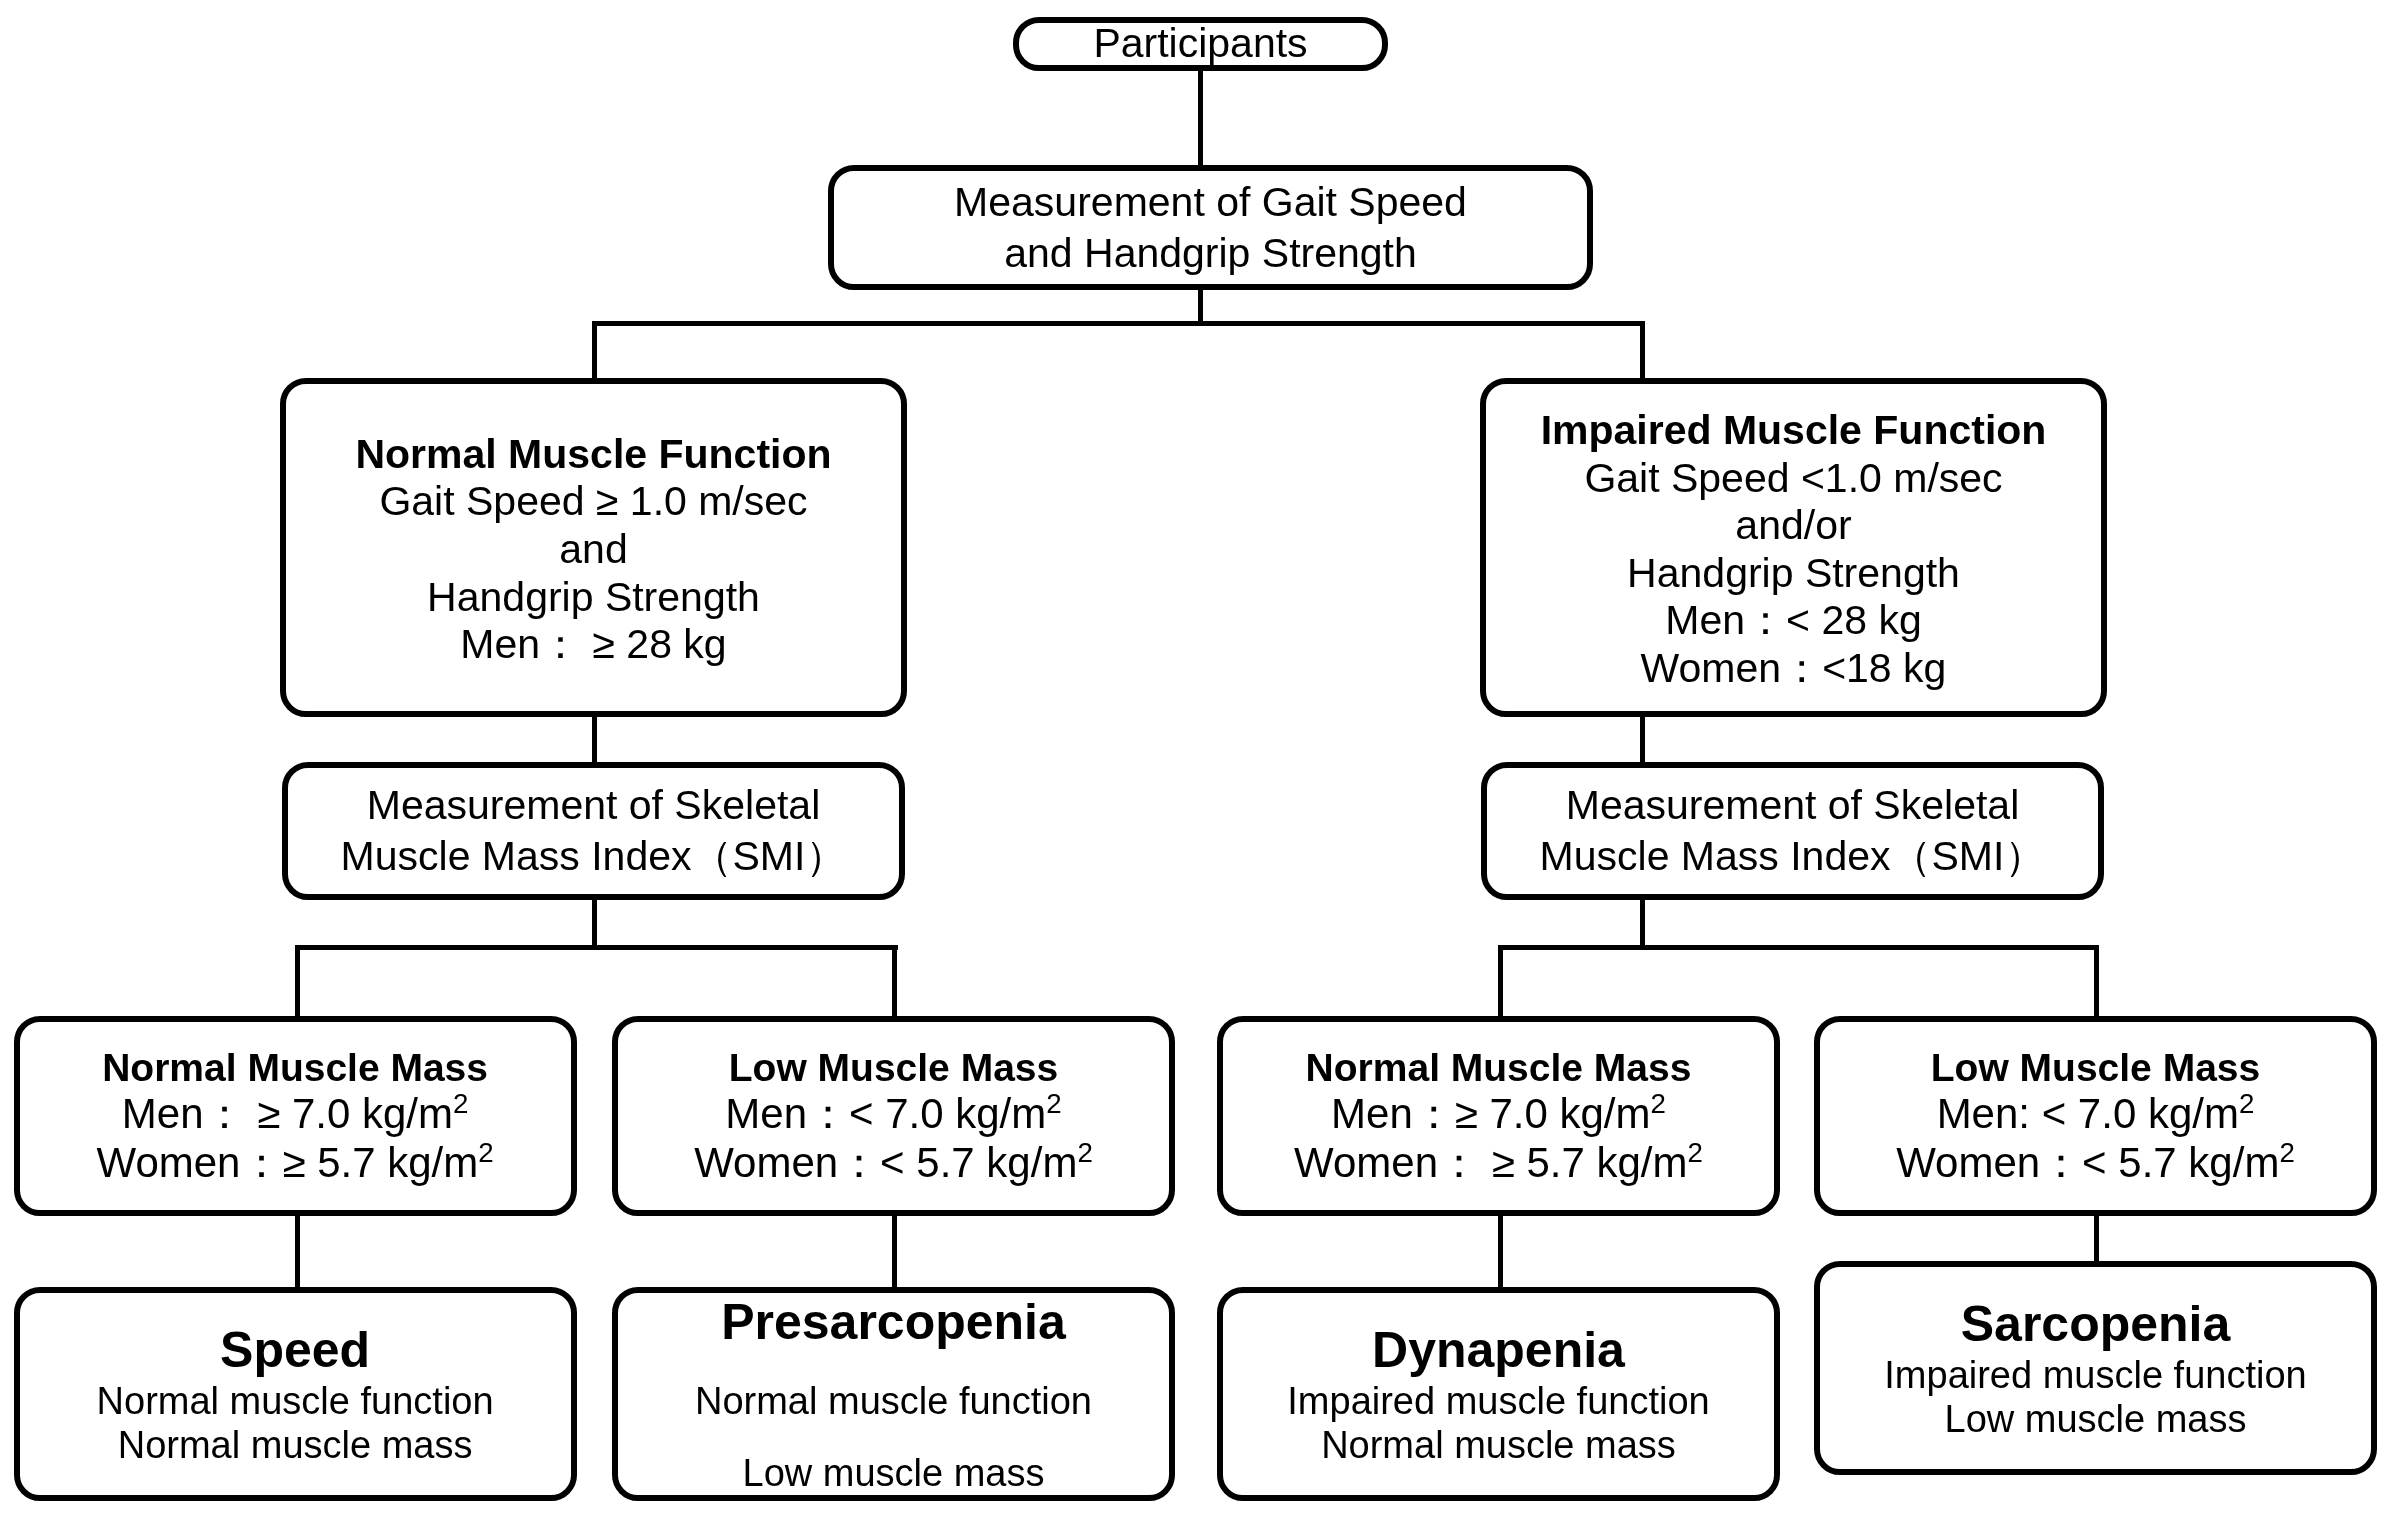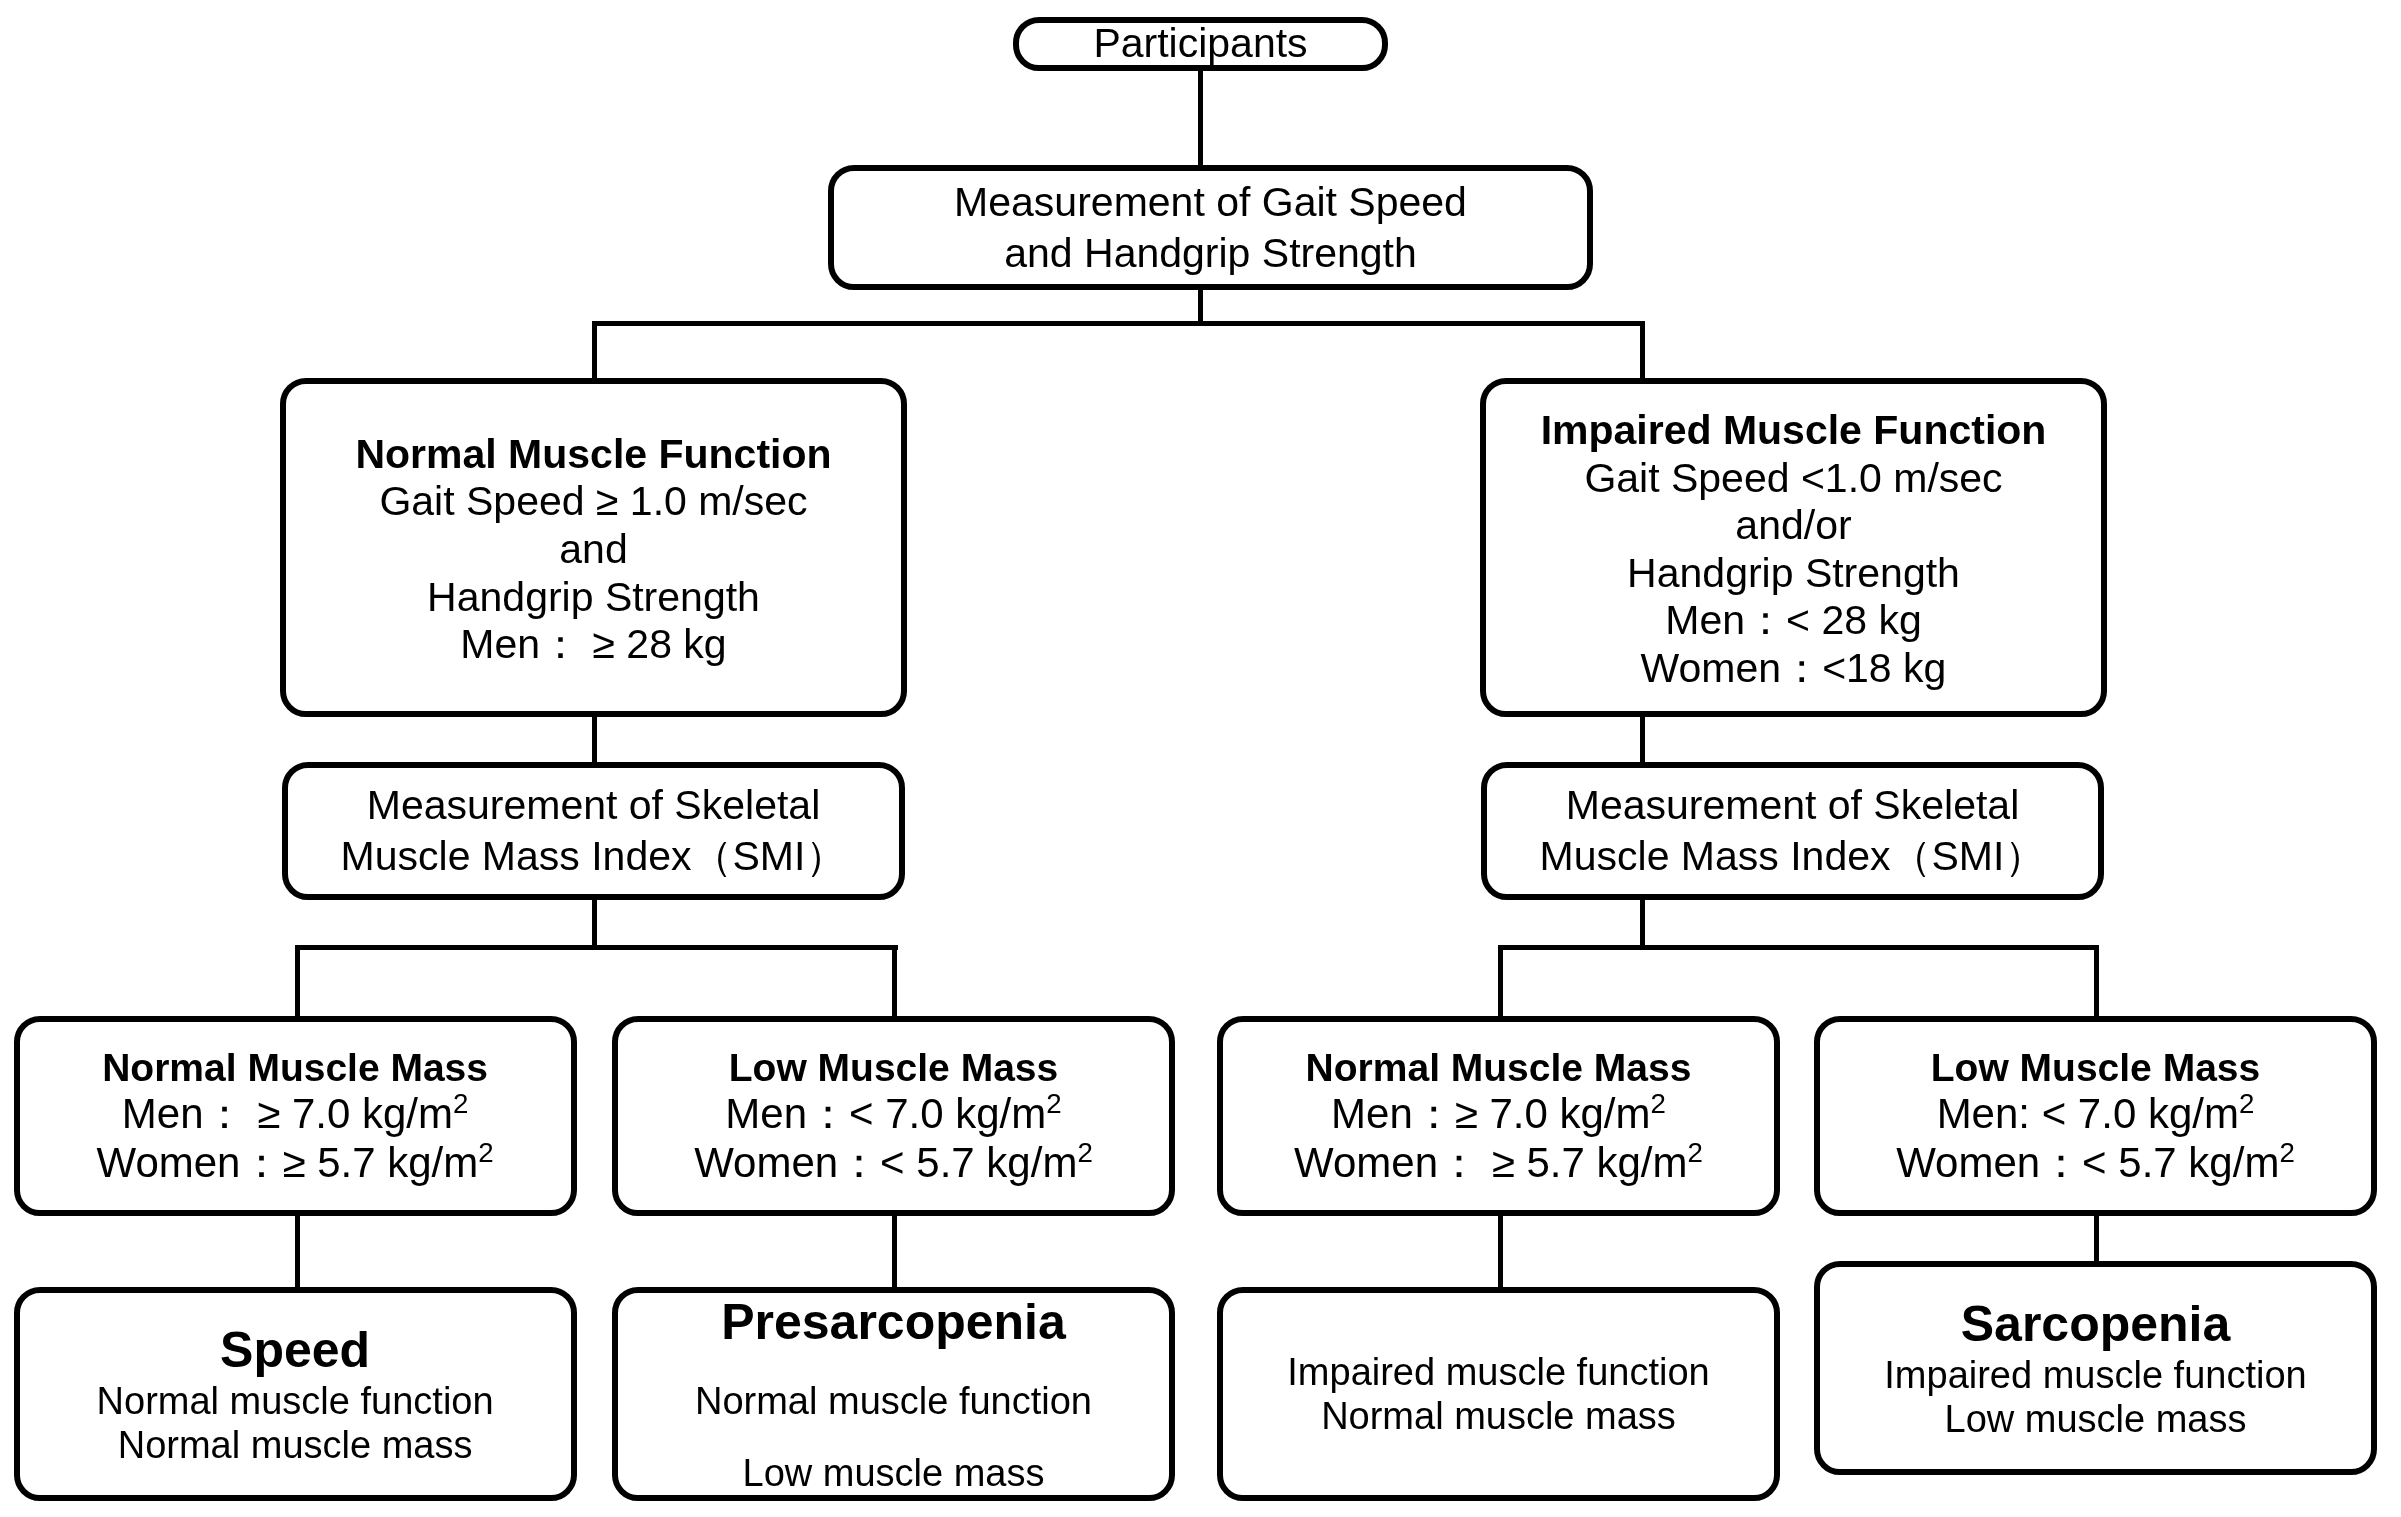--- a/index.html
+++ b/index.html
@@ -160,20 +160,21 @@
     <div class="sub">Normal muscle mass</div>
   </div>
 
   <div class="node n-result" style="left:612px; top:1287px; width:563px; height:214px;justify-content:space-between;">
     <div class="ttl">Presarcopenia</div>
     <div class="sub">Normal muscle function</div>
     <div class="sub">Low muscle mass</div>
   </div>
 
   <div class="node n-result" style="left:1217px; top:1287px; width:563px; height:214px;">
+    <div class="ttl">Dynapenia</div>
     <div class="sub">Impaired muscle function</div>
     <div class="sub">Normal muscle mass</div>
   </div>
 
   <div class="node n-result" style="left:1814px; top:1261px; width:563px; height:214px;">
     <div class="ttl">Sarcopenia</div>
     <div class="sub">Impaired muscle function</div>
     <div class="sub">Low muscle mass</div>
   </div>
 

